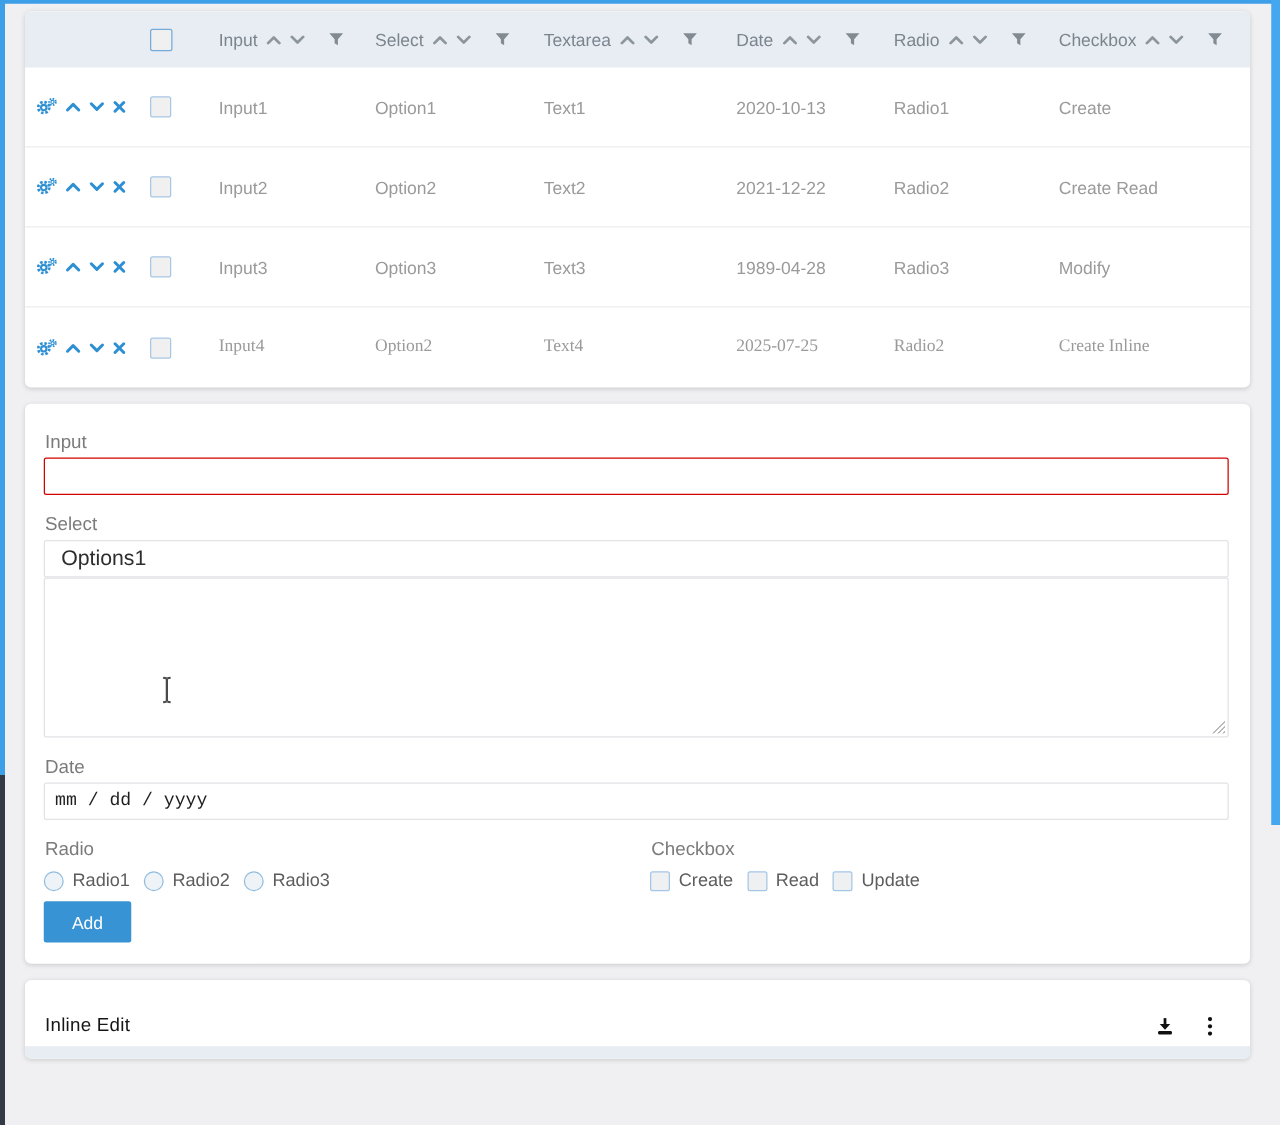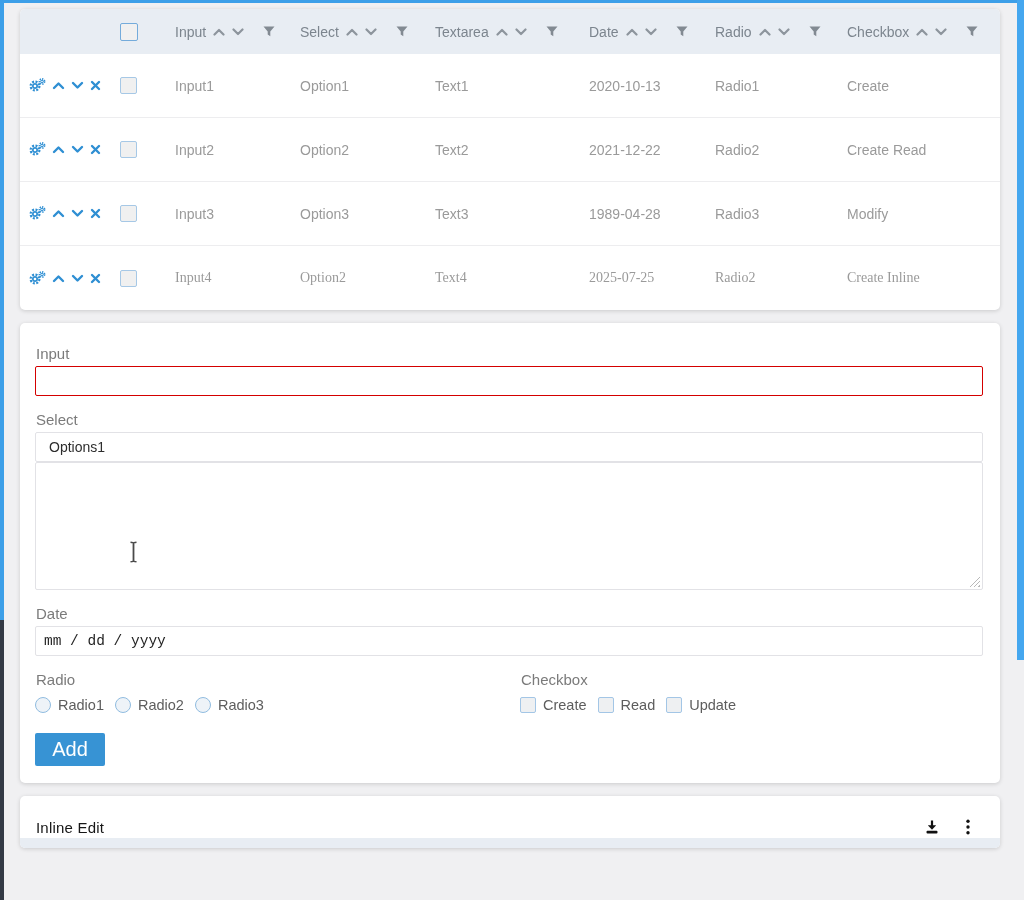--- a/index.html
+++ b/index.html
@@ -18,21 +18,21 @@
 
   .card {
     width:980px; margin-left:20px; background:#fff;
     border-radius:5px; box-shadow:0 1px 4px rgba(0,0,0,.16);
     overflow:hidden;
   }
   .card + .card { margin-top:13px; }
 
   
   .card-head { display:flex; align-items:center; justify-content:space-between; padding:22px 30px 0 16px; height:61px; }
-  .card-head.short { height:42px; padding-top:20px; }
+  .card-head.short { height:53px; padding-top:20px; }
   .card-title { font-size:15px; color:#161616; letter-spacing:.2px; }
   .head-icons { display:flex; align-items:center; gap:26px; }
   .icon-btn { background:none; border:none; cursor:pointer; display:flex; align-items:center; padding:0; }
 
   
   .t-row {
     display:grid;
     grid-template-columns:100px 55px 125px 135px 154px 126px 132px 1fr;
     align-items:center;
   }
@@ -49,42 +49,42 @@
   .cbx.row { width:17px; height:17px; border:1px solid #a6c8e6; }
   .cbx.frm { width:16px; height:16px; border:1px solid #a3c6e6; background:#eef0f2; }
   .rdo { width:16px; height:16px; border-radius:50%; border:1px solid #90bce0; background:#eef3f8; }
 
   
   .form-body { padding:6px 17px 17px 15px; }
   .f-label { font-size:15px; color:#7b7b7b; margin:15px 0 4px 1px; }
   .f-label.first { margin-top:16px; }
   .field {
     width:948px; height:30px; border:1px solid #e2e2e6; border-radius:2px;
-    background:#fff; font-size:14px; color:#2d2d2d;
+    background:#fff; font-size:17px; color:#2d2d2d;
     display:flex; align-items:center; padding:0 12px; outline:none;
   }
   input.field { padding:0 12px; font-family:"Liberation Sans",sans-serif; }
   .field.error { border-color:#d40000; }
   .select-field { padding-left:13px; }
   .textarea-wrap { position:relative; width:948px; }
   textarea.field { height:128px; resize:none; padding:8px 12px; display:block; }
   .resize-handle {
     position:absolute; right:3px; bottom:3px; width:11px; height:11px;
     background:repeating-linear-gradient(135deg, transparent 0 2px, #b9b9b9 2px 3px);
     clip-path:polygon(100% 0, 100% 100%, 0 100%);
   }
   .date-field { font-family:"Liberation Mono", monospace; font-size:14.5px; color:#1f1f1f; padding-left:8px; }
 
   .choices-row { display:grid; grid-template-columns:485px auto; }
   .choice-group { display:flex; align-items:center; margin-top:9px; }
   .choice-item { display:flex; align-items:center; gap:7px; margin-right:11px; font-size:14.5px; color:#5d5d5d; }
 
   .add-btn {
-    margin-top:20px; width:70px; height:33px; background:#3793d4; color:#fff;
-    border:none; border-radius:2px; font-size:20px; cursor:pointer;
+    margin-top:8px; width:70px; height:33px; background:#3793d4; color:#fff;
+    border:none; border-radius:2px; font-size:14px; cursor:pointer;
     font-family:"Liberation Sans",sans-serif;
   }
 
   .head-sliver { height:10px; background:#e8edf3; }
 
   .cursor-ibeam { position:absolute; left:127px; top:540px; z-index:60; pointer-events:none; }
 </style>
 </head>
 <body>
 

